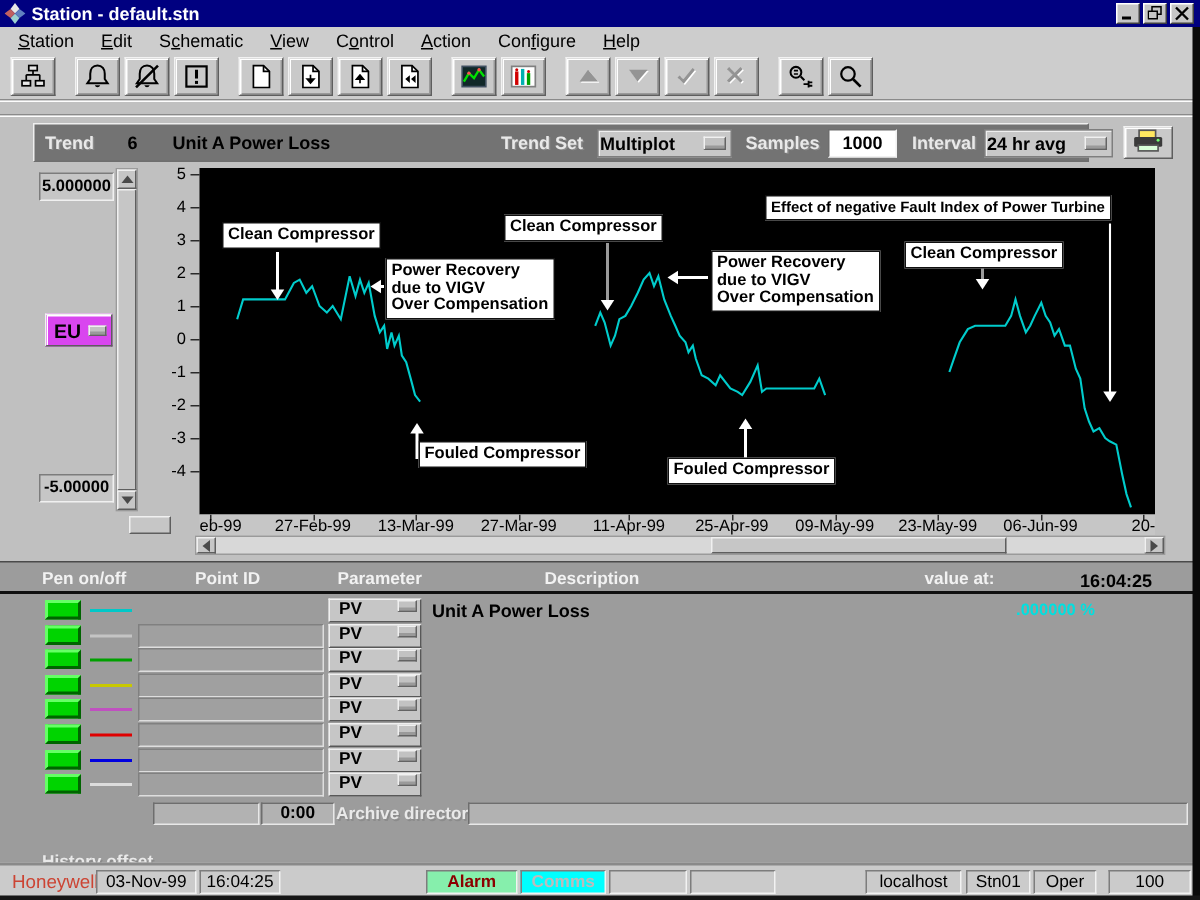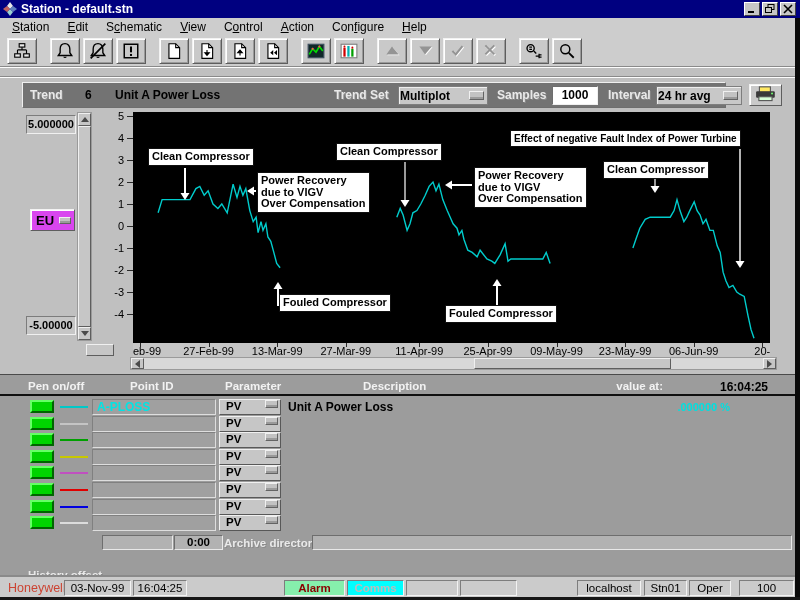--- a/index.html
+++ b/index.html
@@ -487,21 +487,20 @@
     <span class="th" id="th-pid">Point ID</span>
     <span class="th" id="th-par">Parameter</span>
     <span class="th" id="th-desc">Description</span>
     <span class="th" id="th-valat">value at:</span>
     <span id="value-at-time">16:04:25</span>
   </div>
   <div id="pen-rows">
       <div class="pen-row">
         <button class="pen-btn"></button>
         <span class="pen-swatch" style="background:#00c8c8"></span>
-        <span class="pid-cell" style="color:#00e5e5">A-PLOSS</span>
         <span class="pv-combo">
           <b>PV</b>
           <span class="dash"></span>
         </span>
         <span class="desc-cell">Unit A Power Loss</span>
         <span class="val-cell">.000000 %</span>
       </div>
       <div class="pen-row">
         <button class="pen-btn"></button>
         <span class="pen-swatch" style="background:#c4c4c4"></span>

